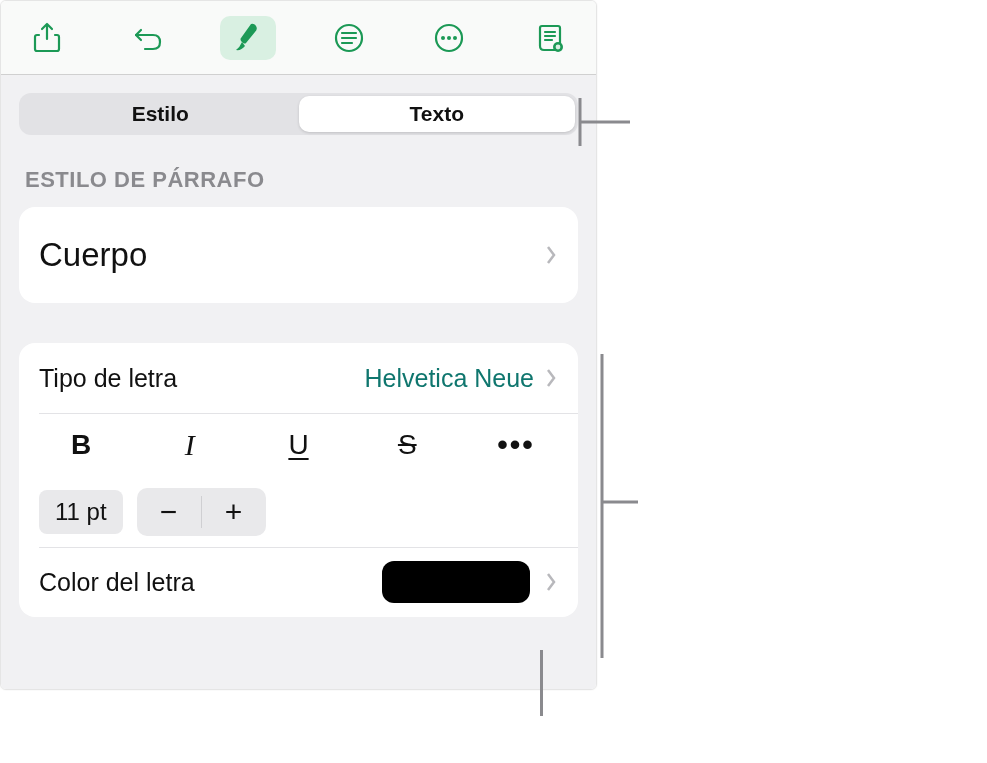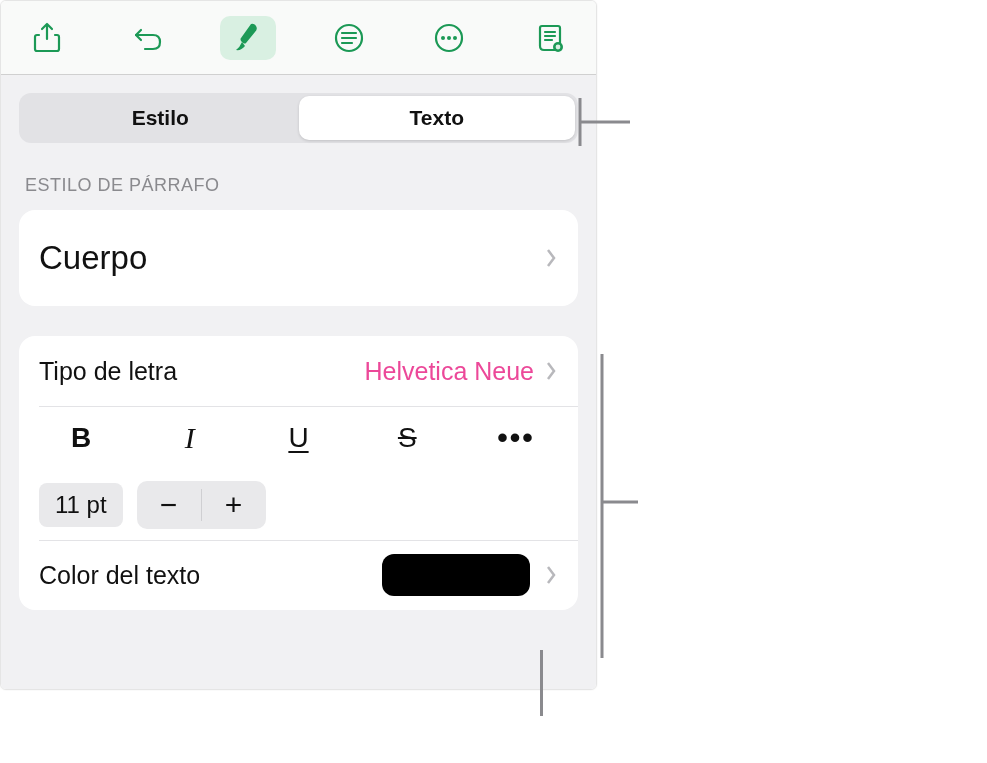--- a/index.html
+++ b/index.html
@@ -40,42 +40,43 @@
     background: #f1f1f3;
     padding: 18px 18px 0 18px;
     overflow: hidden;
   }
   
   .segmented {
     display: flex;
     background: #e2e2e5;
     border-radius: 12px;
     padding: 3px;
-    height: 50px;
+    height: 42px;
   }
   .segmented .seg {
     flex: 1;
     display: flex; align-items: center; justify-content: center;
     font-size: 21px;
     font-weight: 600;
     color: #111;
     border-radius: 10px;
   }
   .segmented .seg.selected {
     background: #fff;
     box-shadow: 0 1px 3px rgba(0,0,0,0.15);
   }
   
   .section-header {
     margin-top: 32px;
-    font-size: 18px;
+    font-size: 22px;
     letter-spacing: 0.5px;
     color: #8a8a8e;
     text-transform: uppercase;
     padding-left: 6px;
+    font-weight: bold;
   }
   
   .card {
     background: #fff;
     border-radius: 16px;
     margin-top: 14px;
   }
   .row {
     display: flex;
     align-items: center;
@@ -90,21 +91,21 @@
     height: 1px;
     background: #e3e3e6;
   }
   .row-label {
     font-size: 25px;
     color: #111;
     flex: 1;
   }
   .row-value {
     font-size: 25px;
-    color: #ec4899;
+    color: #0f766e;
     margin-right: 10px;
   }
   .chevron {
     width: 14px; height: 24px;
     display: flex; align-items: center; justify-content: center;
   }
   .chevron svg { width: 12px; height: 20px; stroke: #b8b8bc; stroke-width: 2.5; fill: none; }
   .big-title { font-size: 33px; font-weight: 400; }
   .style-row-row { min-height: 96px; }
   
@@ -250,21 +251,21 @@
       <div class="row style-row-row">
         <div class="row-label big-title">Cuerpo</div>
         <div class="chevron">
           <svg viewBox="0 0 12 20">
               <path d="M3 2 L9 10 L3 18"></path>
             </svg>
         </div>
       </div>
     </div>
 
-    <div class="card" style="margin-top:30px;">
+    <div class="card" style="margin-top:40px;">
 
       <div class="row">
         <div class="row-label">Tipo de letra</div>
         <div class="row-value">Helvetica Neue</div>
         <div class="chevron">
           <svg viewBox="0 0 12 20">
               <path d="M3 2 L9 10 L3 18"></path>
             </svg>
         </div>
       </div>
@@ -280,21 +281,21 @@
       <div class="row">
         <div class="size-badge">11 pt</div>
         <div class="stepper">
           <div class="step">−</div>
           <div class="divider"></div>
           <div class="step">+</div>
         </div>
       </div>
 
       <div class="row">
-        <div class="row-label">Color del texto</div>
+        <div class="row-label">Color del letra</div>
         <div class="color-swatch" style="background: rgb(0, 0, 0);"></div>
         <div class="chevron">
           <svg viewBox="0 0 12 20">
               <path d="M3 2 L9 10 L3 18"></path>
             </svg>
         </div>
       </div>
 
     </div>
 

